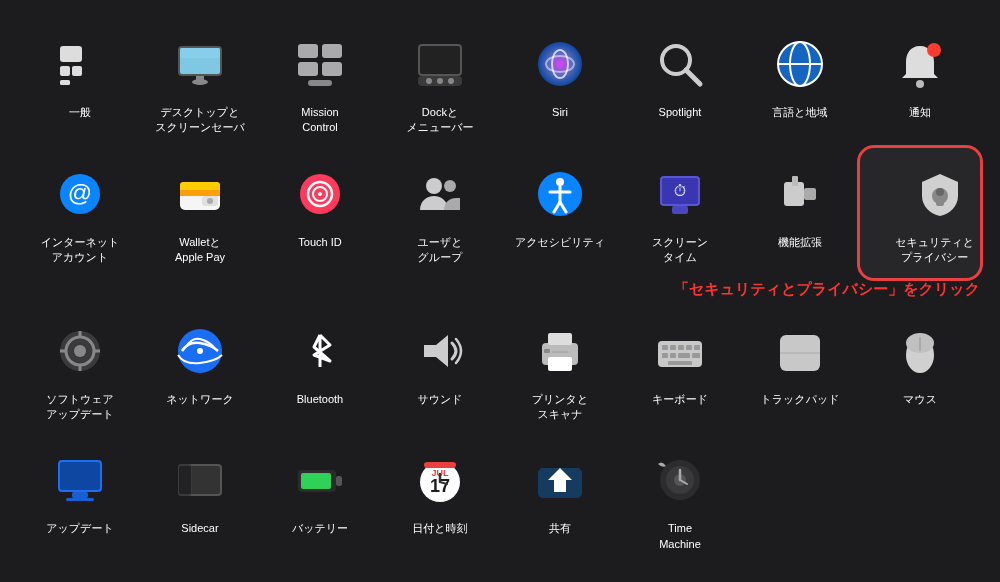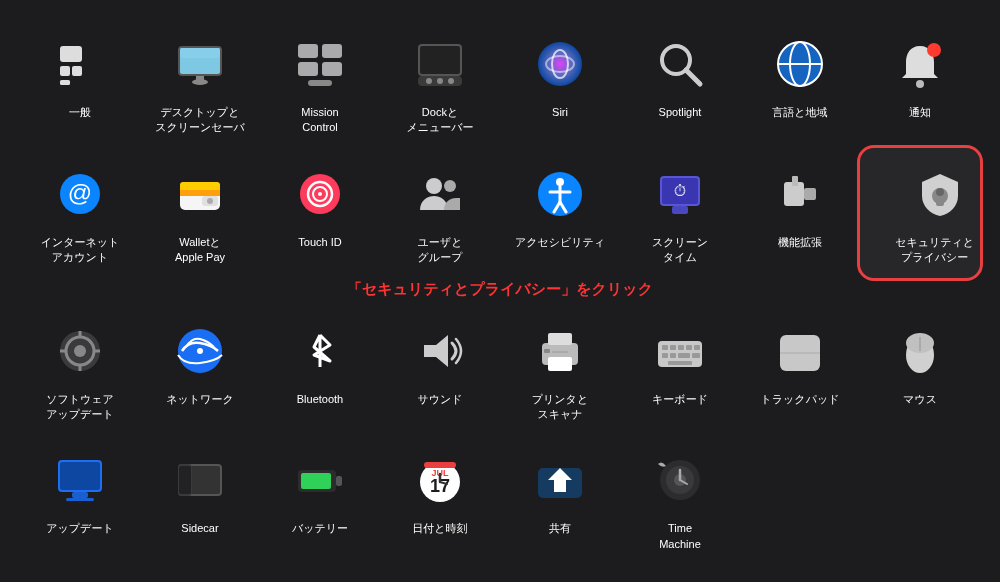--- a/index.html
+++ b/index.html
@@ -48,21 +48,21 @@
       text-align: center;
       line-height: 1.4;
       color: #ffffff;
       white-space: pre-line;
     }
     
     svg { display: block; }
 
     .row-callout {
       grid-column: 1 / -1;
-      text-align: center;
+      text-align: right;
       color: #ff3333;
       font-size: 15px;
       font-weight: bold;
       padding: 2px 0 6px 0;
     }
   </style>
 </head>
 <body>
 
 <div class="grid" id="main-grid">

